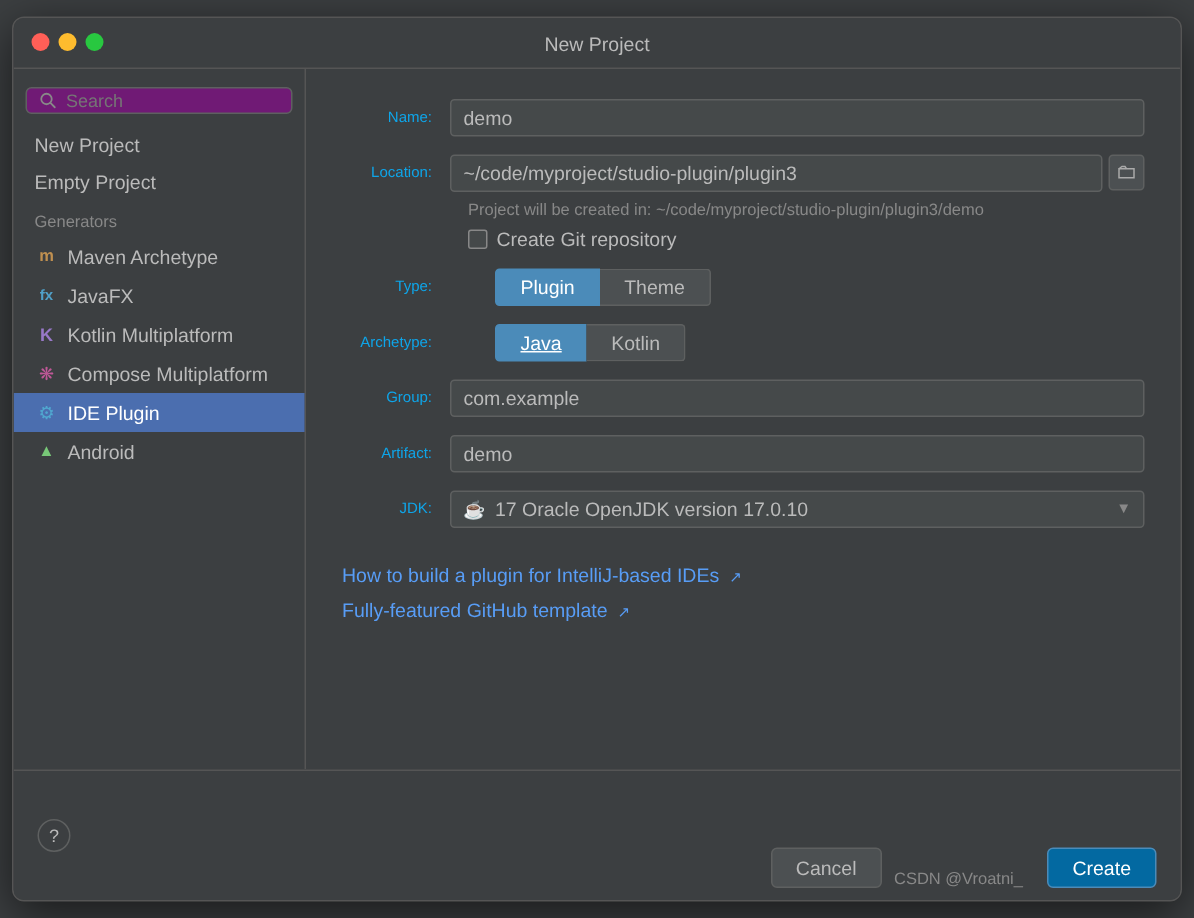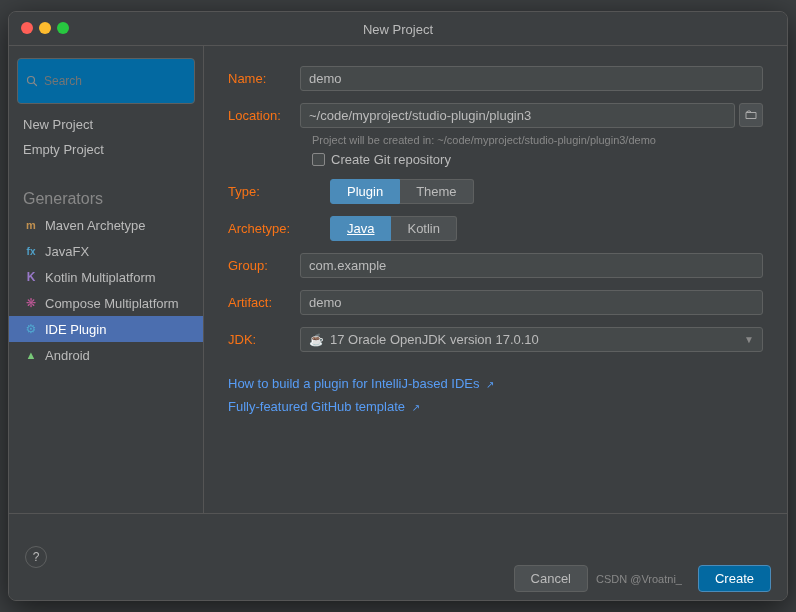--- a/index.html
+++ b/index.html
@@ -70,24 +70,24 @@
       background: #3c3f41;
       border-right: 1px solid #555555;
       display: flex;
       flex-direction: column;
       padding: 8px 0;
       flex-shrink: 0;
     }
 
     .search-box {
       margin: 4px 8px 8px;
-      background: #0369a1;
+      background: #701a75;
       border: 1px solid #5e6060;
       border-radius: 4px;
-      padding: 15px 8px;
+      padding: 1px 8px;
       color: #bbbbbb;
       font-size: 12px;
       outline: none;
       display: flex;
       align-items: center;
       gap: 6px;
     }
 
     .search-icon-svg {
       color: #888;
@@ -111,24 +111,23 @@
       white-space: nowrap;
     }
 
     .sidebar-item.active {
       background: #4b6eaf;
       color: #ffffff;
     }
 
     .sidebar-section-label {
       padding: 8px 14px 4px;
-      font-size: 16px;
+      font-size: 11px;
       color: #888888;
       text-transform: none;
-      margin-top: 20px;
     }
 
     .sidebar-item-with-icon {
       display: flex;
       align-items: center;
       gap: 6px;
     }
 
     .item-icon {
       width: 16px;
@@ -151,24 +150,24 @@
     }
 
     .form-row {
       display: flex;
       align-items: center;
       margin-bottom: 12px;
     }
 
     .form-label {
       width: 72px;
-      text-align: left;
+      text-align: right;
       padding-right: 12px;
-      color: #f97316;
-      font-size: 13px;
+      color: #0ea5e9;
+      font-size: 10px;
       flex-shrink: 0;
     }
 
     .form-control {
       flex: 1;
     }
 
     .text-input {
       width: 100%;
       background: #45494a;
@@ -368,21 +367,21 @@
       font-size: 12px;
       cursor: pointer;
       display: flex;
       align-items: center;
       justify-content: center;
     }
 
     .footer-right {
       display: flex;
       gap: 8px;
-      align-items: center;
+      align-items: flex-end;
       margin-top: 43px;
     }
 
     .cancel-btn {
       padding: 5px 16px;
       background: #4c5052;
       border: 1px solid #5e6060;
       border-radius: 4px;
       color: #bbbbbb;
       font-size: 13px;

